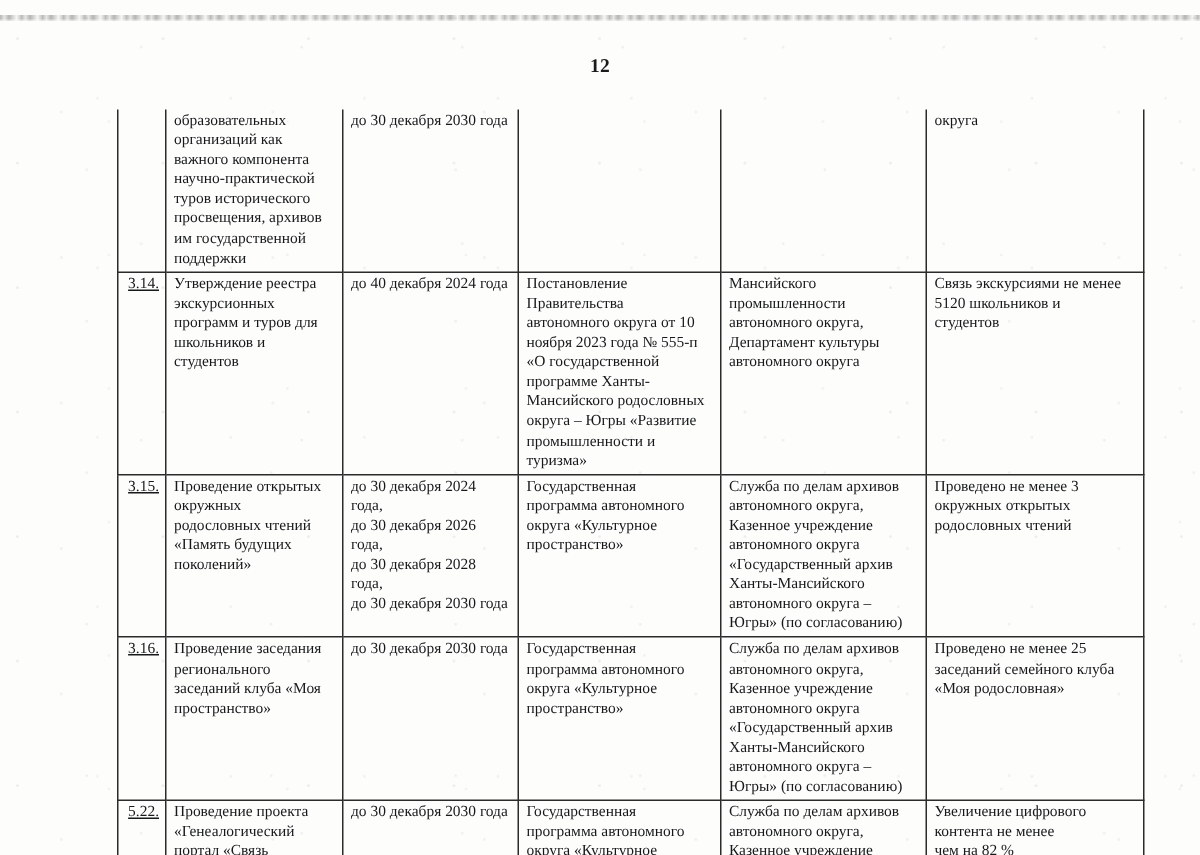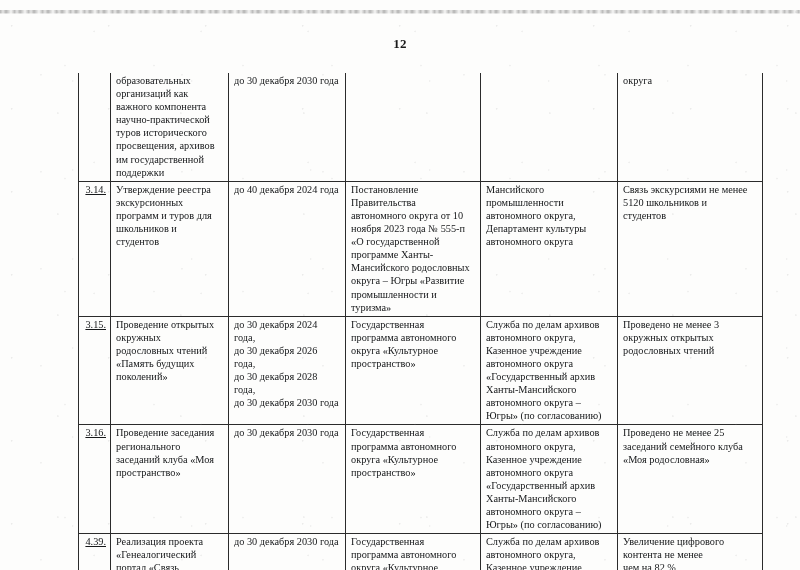--- a/index.html
+++ b/index.html
@@ -264,24 +264,24 @@
             <div>Югры» (по согласованию)</div>
           </td>
           <td class="cell-lines">
             <div>Проведено не менее 25</div>
             <div>заседаний семейного клуба</div>
             <div>«Моя родословная»</div>
           </td>
         </tr>
         <tr class="cut">
           <td class="num cell-lines">
-            <div>4.39.</div>
-          </td>
-          <td class="cell-lines">
-            <div>Реализация проекта</div>
+            <div>5.22.</div>
+          </td>
+          <td class="cell-lines">
+            <div>Проведение проекта</div>
             <div>«Генеалогический</div>
             <div>портал «Связь</div>
           </td>
           <td class="cell-lines">
             <div>до 30 декабря 2030 года</div>
           </td>
           <td class="cell-lines">
             <div>Государственная</div>
             <div>программа автономного</div>
             <div>округа «Культурное</div>

